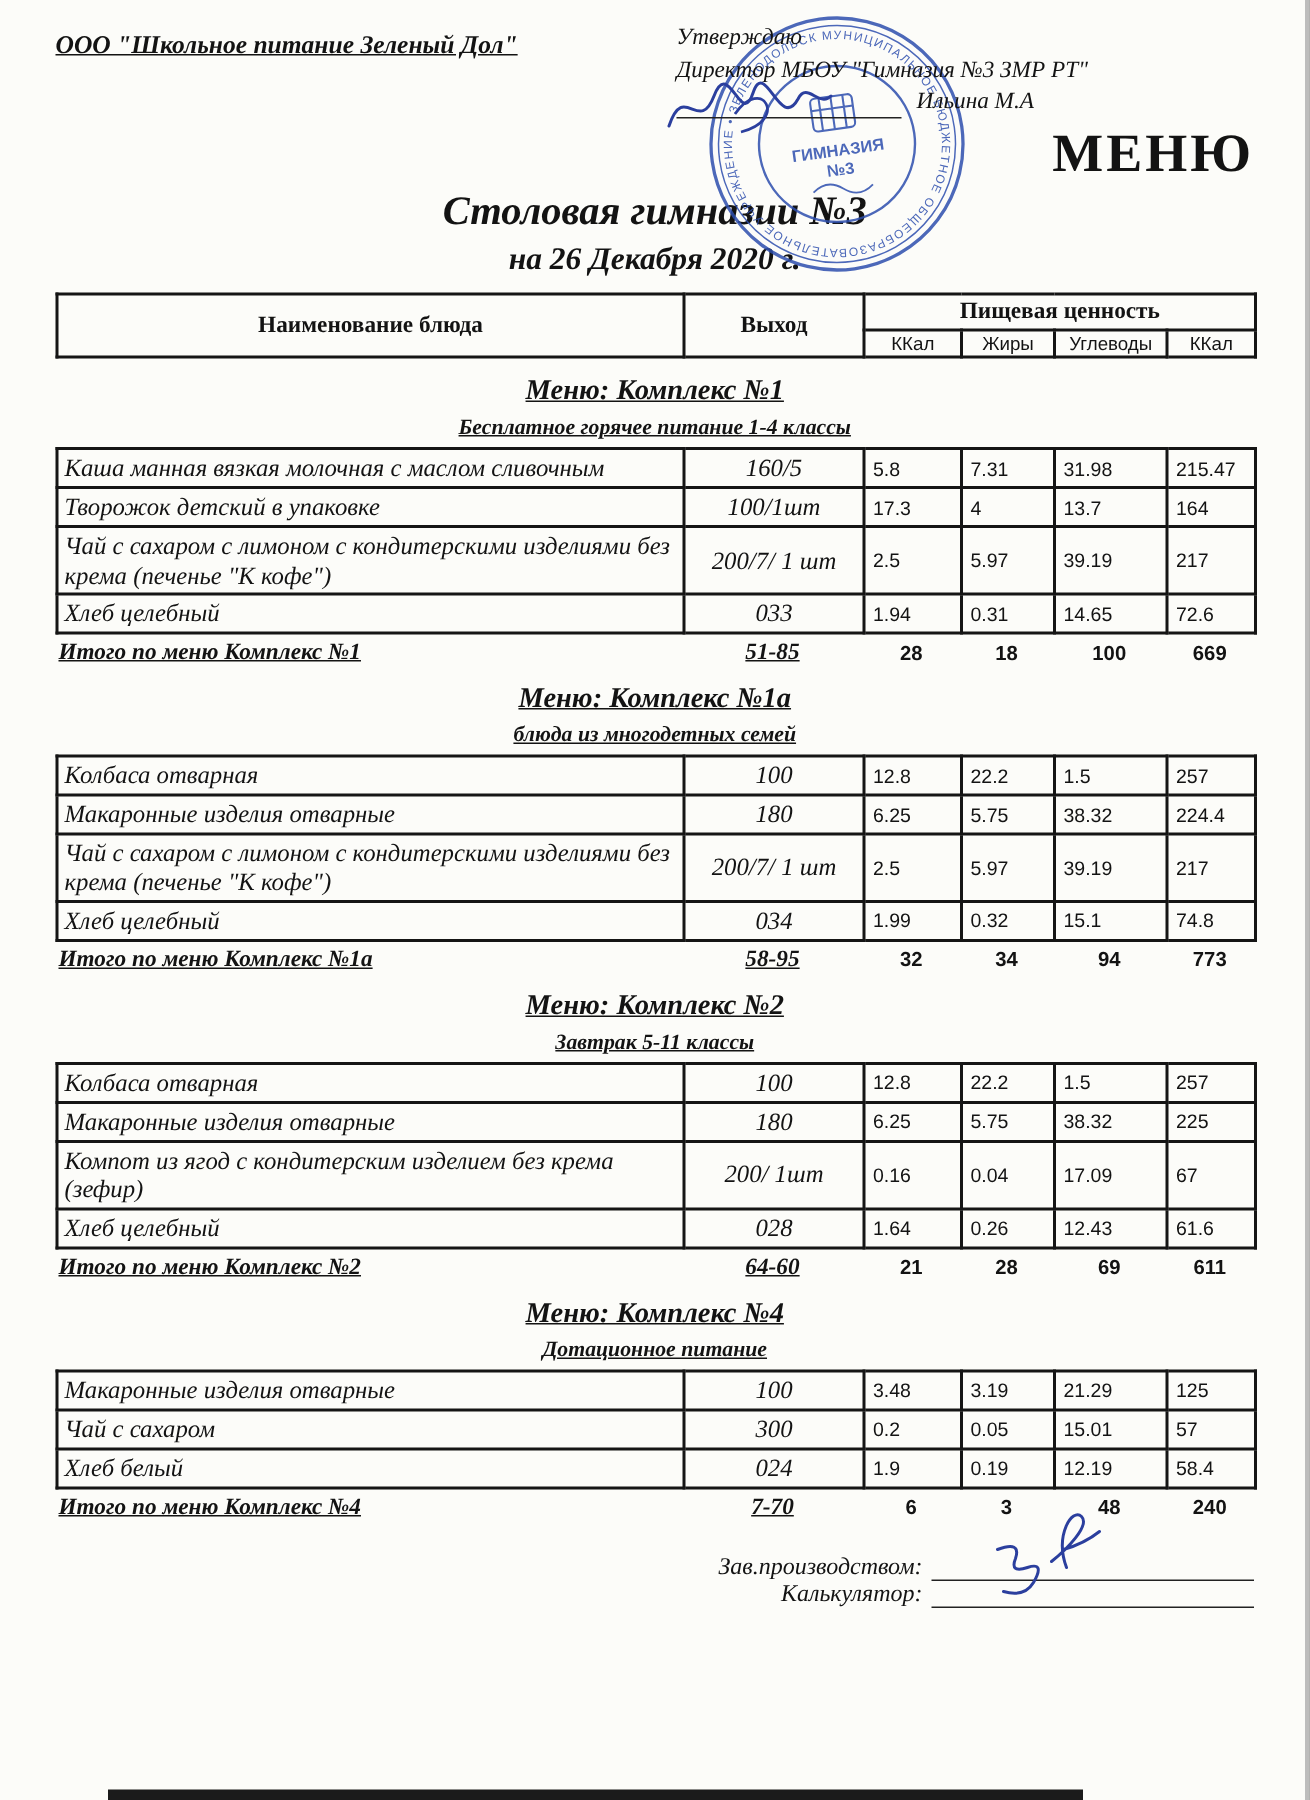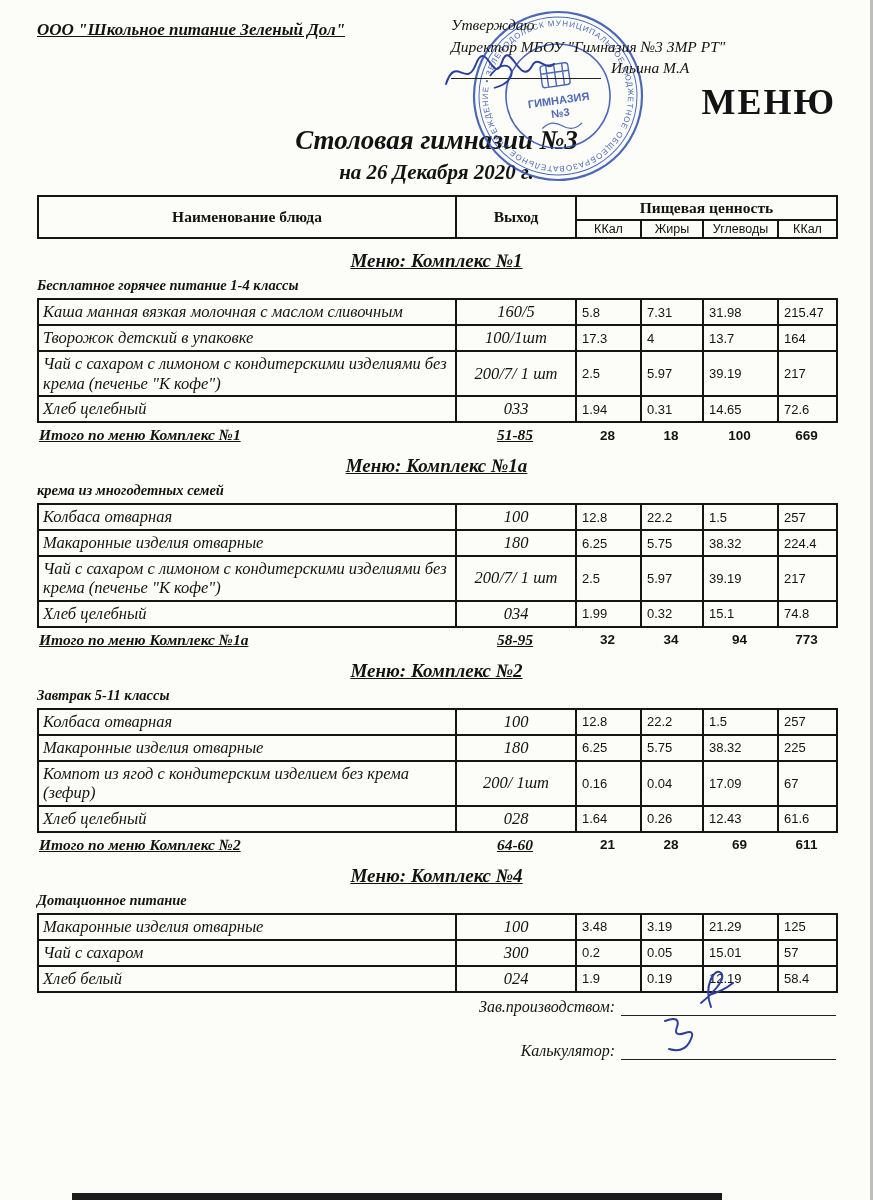--- a/index.html
+++ b/index.html
@@ -26,29 +26,29 @@
   table { border-collapse:collapse; table-layout:fixed; width:799px; }
   td, th { border:2px solid #151515; padding:2px 5px; vertical-align:middle; }
   th { font-weight:bold; }
   .hdr-main { font-size:15.5px; text-align:center; }
   .hdr-sub { font-family:"Liberation Sans", sans-serif; font-size:12.5px; font-weight:normal; text-align:center; padding:1px 2px; }
   .name-cell { font-style:italic; font-size:16.5px; line-height:1.18; padding-left:4px; }
   .out-cell  { font-style:italic; font-size:16.5px; text-align:center; }
   .num-cell  { font-family:"Liberation Sans", sans-serif; font-size:13px; text-align:left; }
 
   .sec-title { text-align:center; font-weight:bold; font-style:italic; font-size:19px; text-decoration:underline; margin:11px 0 5px; }
-  .sec-sub   { font-weight:bold; font-style:italic; font-size:14.5px; margin:2px 0 4px; }
+  .sec-sub   { text-align:center; font-weight:bold; font-style:italic; font-size:14.5px; text-decoration:underline; margin:2px 0 4px; }
 
   .total-row { display:grid; grid-template-columns:418px 120px 65px 62px 75px 59px; width:799px; font-weight:bold; padding:3px 0 0 0; align-items:center; }
   .total-name { font-style:italic; text-decoration:underline; font-size:15.5px; padding-left:2px; }
   .total-out  { font-style:italic; text-decoration:underline; text-align:center; font-size:15.5px; }
   .total-num  { font-family:"Liberation Sans", sans-serif; font-size:13.5px; text-align:center; }
 
   
-  .footer { margin-top:5px; display:flex; flex-direction:column; align-items:flex-end; gap:26px; font-style:italic; font-size:16px; padding-right:0;text-align:right; }
+  .footer { margin-top:22px; display:flex; flex-direction:column; align-items:flex-end; gap:0; font-style:italic; font-size:16px; padding-right:0;text-align:right; }
   .sig-line { display:flex; align-items:flex-end; gap:6px; position:relative; }
   .sig-underline { display:inline-block; width:215px; border-bottom:1.4px solid #222; height:16px; position:relative; }
 
   
   .stamp { position:absolute; left:468px; top:6px; width:180px; height:180px; z-index:1; opacity:.85; transform:rotate(-8deg); }
   .sig-svg { position:absolute; z-index:3; }
 
   .scan-bar { position:absolute; bottom:0; left:72px; width:650px; height:7px; background:#1b1b1b; }
   .scan-edge { position:absolute; top:0; right:0; width:3px; height:100%; background:#bdbdbd; }
 </style>
@@ -174,21 +174,21 @@
     <div class="total-row">
       <span class="total-name">Итого по меню Комплекс №1</span>
       <span class="total-out">51-85</span>
       <span class="total-num">28</span>
       <span class="total-num">18</span>
       <span class="total-num">100</span>
       <span class="total-num">669</span>
     </div>
 
     <div class="sec-title">Меню: Комплекс №1а</div>
-    <div class="sec-sub">крема из многодетных семей</div>
+    <div class="sec-sub">блюда из многодетных семей</div>
     <table>
       <colgroup>
           <col style="width:418px">
           <col style="width:120px">
           <col style="width:65px">
           <col style="width:62px">
           <col style="width:75px">
           <col style="width:59px">
         </colgroup>
       <tbody>
@@ -321,20 +321,28 @@
       <tr>
         <td class="name-cell">Хлеб белый</td>
         <td class="out-cell">024</td>
         <td class="num-cell">1.9</td>
         <td class="num-cell">0.19</td>
         <td class="num-cell">12.19</td>
         <td class="num-cell">58.4</td>
       </tr>
     </tbody>
       </table>
+    <div class="total-row">
+      <span class="total-name">Итого по меню Комплекс №4</span>
+      <span class="total-out">7-70</span>
+      <span class="total-num">6</span>
+      <span class="total-num">3</span>
+      <span class="total-num">48</span>
+      <span class="total-num">240</span>
+    </div>
 
     <div class="footer">
       <div class="sig-line">
         <span>Зав.производством:</span>
         <span class="sig-underline">
           <svg class="sig-svg" style="left:60px; top:-34px;" width="60" height="44" viewBox="0 0 60 44">
             <path d="M30 42 C22 20 34 2 40 8 c6 6 -10 22 -20 30 M28 30 q14 -4 24 -12" stroke="#2b3f9e" stroke-width="2" fill="none" stroke-linecap="round"></path>
           </svg>
         </span>
       </div>

